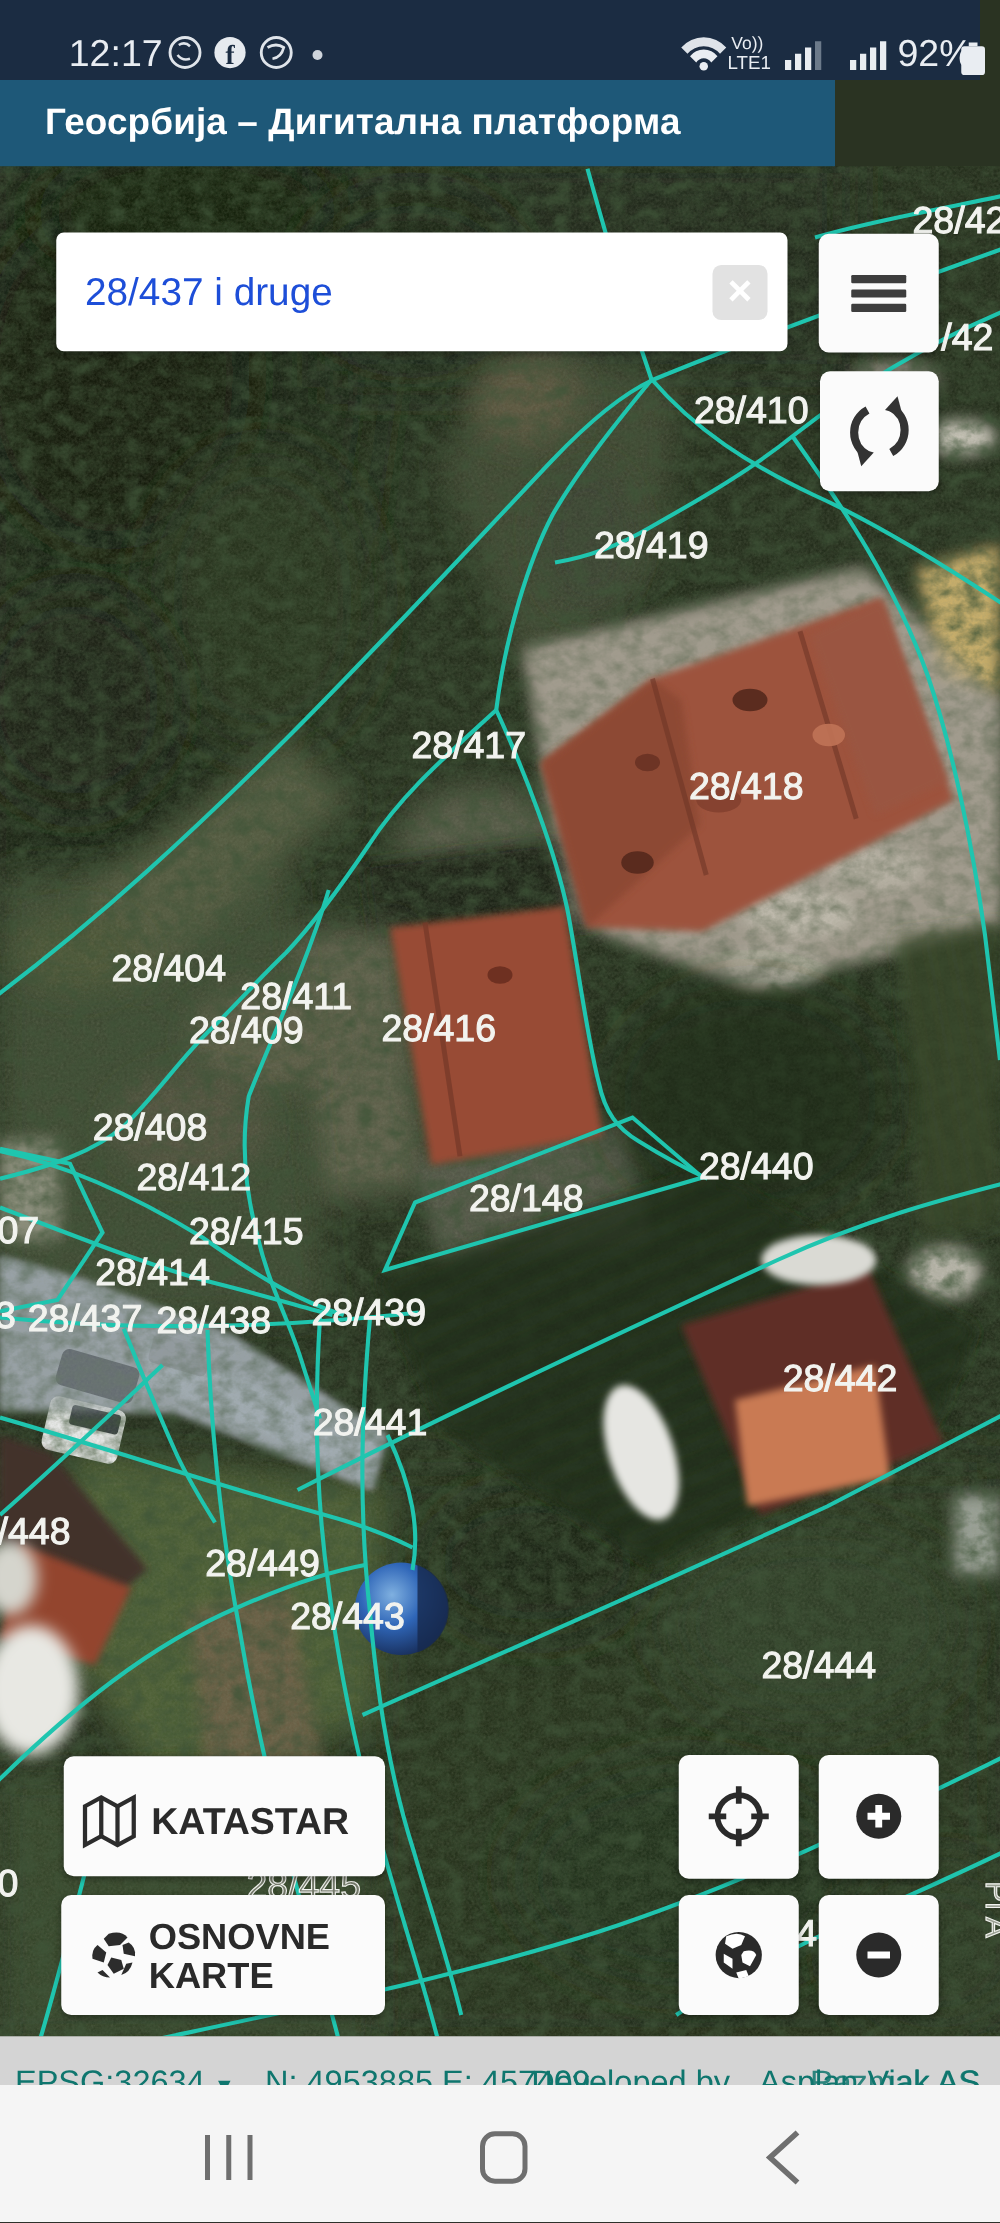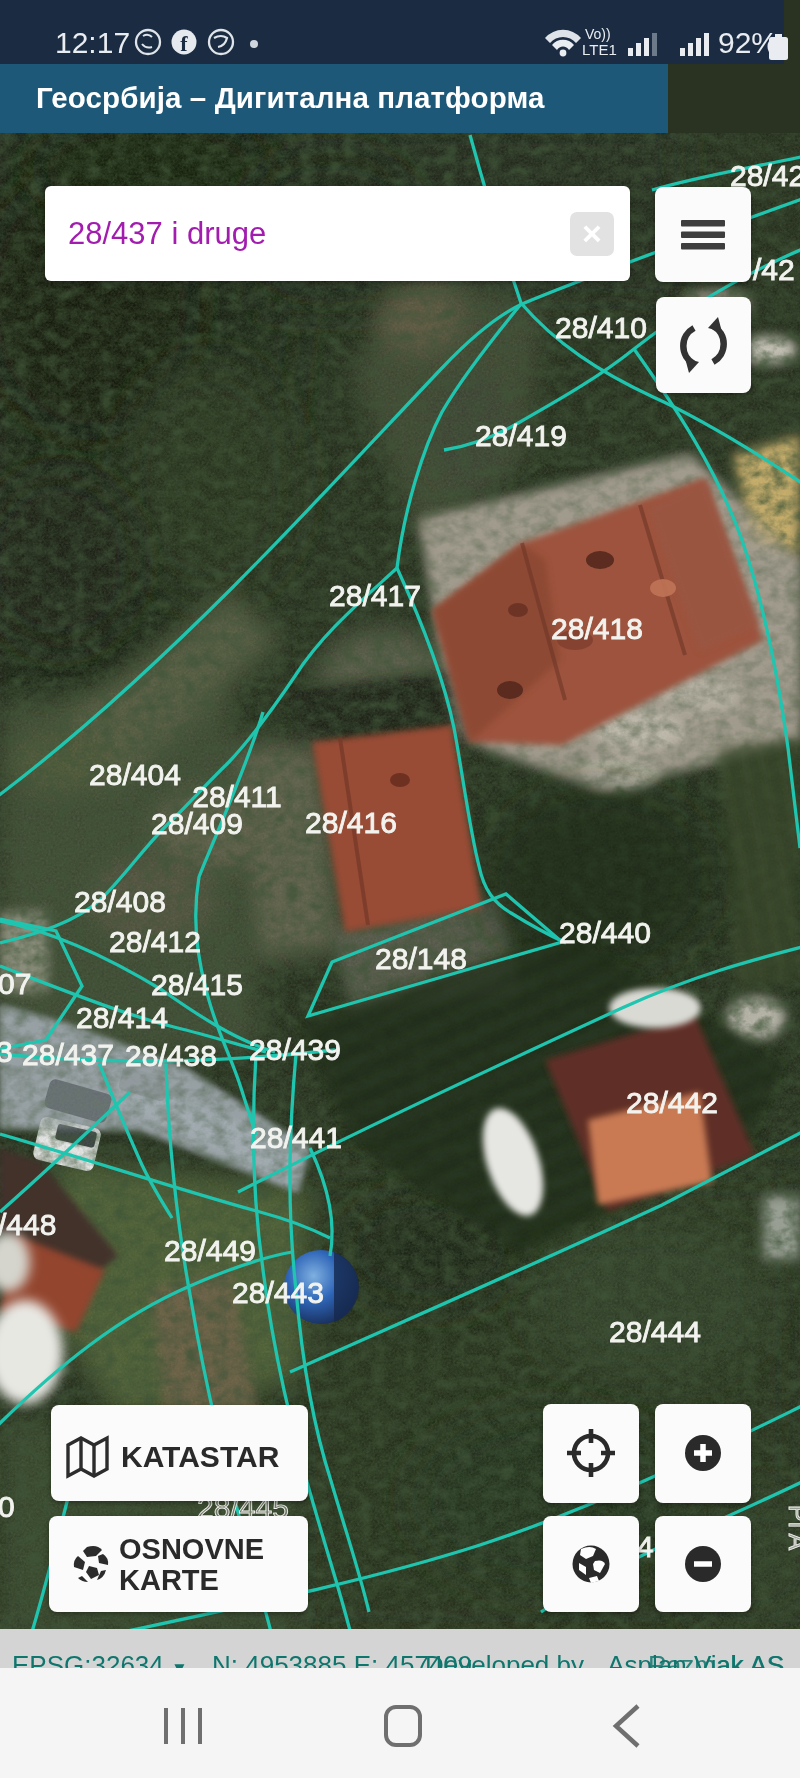--- a/index.html
+++ b/index.html
@@ -4,21 +4,21 @@
 <style>
 html,body{margin:0;padding:0;background:#000;}
 #screen{position:relative;width:800px;height:1778px;overflow:hidden;font-family:"Liberation Sans",sans-serif;background:#2a3322;}
 #statusbar{position:absolute;top:0;left:0;width:784px;height:64px;background:#1b2c42;color:#eef2f6;}
 #header{position:absolute;top:64px;left:0;width:668px;height:69px;background:#1e5878;color:#fff;}
 #header .t{position:absolute;left:36px;top:17px;font-size:29.5px;font-weight:700;letter-spacing:.1px;}
 #attrib{position:absolute;top:1629px;left:0;width:800px;height:39px;background:#d4d4d4;overflow:hidden;}
 #navbar{position:absolute;top:1668px;left:0;width:800px;height:110px;background:#f5f5f5;}
 .btn{position:absolute;background:#fbfbfb;border-radius:8px;box-shadow:0 2px 5px rgba(0,0,0,.35);}
 #searchbox{position:absolute;left:45px;top:186px;width:585px;height:95px;background:#fff;border-radius:6px;box-shadow:0 2px 5px rgba(0,0,0,.3);}
-#searchbox .q{position:absolute;left:23px;top:30px;font-size:31px;color:#a21caf;}
+#searchbox .q{position:absolute;left:23px;top:30px;font-size:31px;color:#1d4ed8;}
 #clearx{position:absolute;right:16px;top:26px;width:44px;height:44px;background:#e2e2e2;border-radius:7px;color:#fff;font-size:34px;font-weight:700;text-align:center;line-height:42px;}
 #attrib .at{position:absolute;font-size:26px;color:#0f766e;top:21px;white-space:nowrap;}
 </style>
 </head>
 <body>
 <div id="screen">
 
 <svg id="mapsvg" style="position:absolute;top:133px;left:0" width="800" height="1496" viewBox="0 133 800 1496" xmlns="http://www.w3.org/2000/svg">
 <defs>
 <filter id="b3" x="-50%" y="-50%" width="200%" height="200%">

